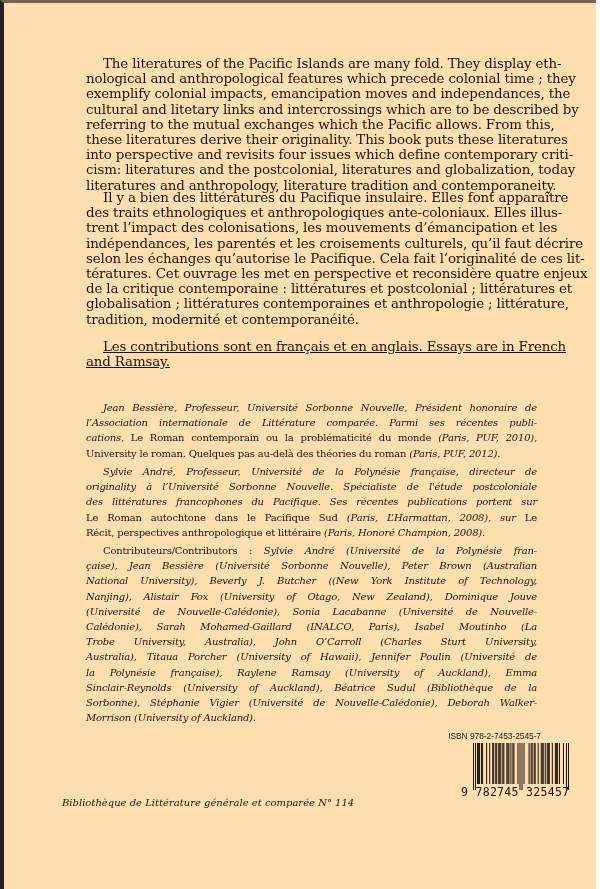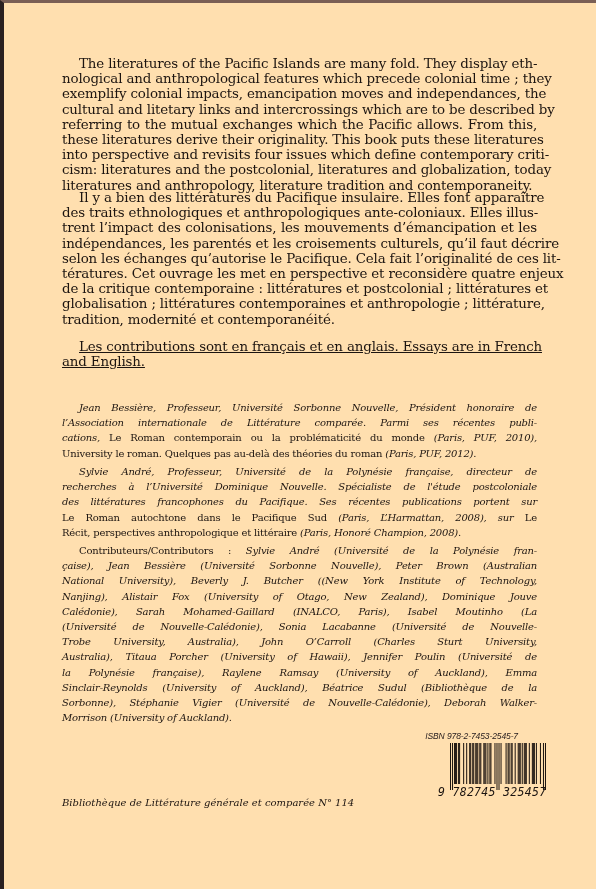--- a/index.html
+++ b/index.html
@@ -14,37 +14,38 @@
     background: #ffdfaf;
     border-left: 4px solid #2a2020;
     border-top: 3px solid #7a5f55;
   }
   .block { position: absolute; left: 58px; width: 475px; color: #1c1410; }
   .line {
     display: block; white-space: nowrap;
     text-align: justify; text-align-last: justify;
     font-size: 13.4px; line-height: 15.2px; height: 15.2px;
     letter-spacing: -0.15px;
+    margin-left: 24px;
   }
   .line.last { text-align-last: left; }
   .line.indent { padding-left: 17px; }
   .p-en { top: 53px; }
   .p-fr { top: 187px; }
   .p-lang { top: 336px; text-decoration: underline; }
   .bio1 { top: 397px; }
   .bio2 { top: 461px; }
   .contrib { top: 540px; }
   .bio .line, .contrib .line { font-size: 10px; letter-spacing: -0.2px; }
   .it { font-style: italic; }
   .series {
     position: absolute; left: 58px; top: 794px;
     font-size: 10px; font-style: italic; color: #1c1410;
     font-family: "DejaVu Serif", serif;
   }
-  .isbn-wrap { position: absolute; left: 406px; top: 728px; width: 110px; font-style: italic; }
+  .isbn-wrap { position: absolute; left: 429px; top: 728px; width: 110px; }
   .isbn-label {
     font-family: "Liberation Sans", "DejaVu Sans", sans-serif;
     font-size: 8.5px; color: #2a2020; text-align: right; letter-spacing: -0.1px;
     padding-right: 2px;
   }
   .barcode-box { position: relative; height: 60px; margin-top: 2px; margin-left: 28px; }
   .barcode-bars { position: absolute; left: 12px; top: 0; height: 47px; width: 96px; }
   .barcode-digits {
     position: absolute; left: 0; top: 42px;
     font-family: "DejaVu Sans Mono", "Liberation Mono", monospace;
@@ -74,42 +75,42 @@
       <span class="line">trent l’impact des colonisations, les mouvements d’émancipation et les</span>
       <span class="line">indépendances, les parentés et les croisements culturels, qu’il faut décrire</span>
       <span class="line">selon les échanges qu’autorise le Pacifique. Cela fait l’originalité de ces lit-</span>
       <span class="line">tératures. Cet ouvrage les met en perspective et reconsidère quatre enjeux</span>
       <span class="line">de la critique contemporaine : littératures et postcolonial ; littératures et</span>
       <span class="line">globalisation ; littératures contemporaines et anthropologie ; littérature,</span>
       <span class="line last">tradition, modernité et contemporanéité.</span>
     </div>
   <div class="block p-lang" id="p-lang">
       <span class="line indent">Les contributions sont en français et en anglais. Essays are in French</span>
-      <span class="line last">and English.</span>
+      <span class="line last">and Ramsay.</span>
     </div>
   <div class="block bio bio1" id="bio1">
       <span class="line indent"><span class="it">Jean Bessière, Professeur, Université Sorbonne Nouvelle, Président honoraire de</span></span>
       <span class="line"><span class="it">l’Association internationale de Littérature comparée. Parmi ses récentes publi-</span></span>
       <span class="line"><span class="it">cations,</span><span> Le Roman contemporain ou la problématicité du monde </span><span class="it">(Paris, PUF, 2010),</span></span>
       <span class="line last"><span>University le roman. Quelques pas au-delà des théories du roman </span><span class="it">(Paris, PUF, 2012).</span></span>
     </div>
   <div class="block bio bio2" id="bio2">
       <span class="line indent"><span class="it">Sylvie André, Professeur, Université de la Polynésie française, directeur de</span></span>
-      <span class="line"><span class="it">recherches à l’Université Dominique Nouvelle. Spécialiste de l'étude postcoloniale</span></span>
+      <span class="line"><span class="it">originality à l’Université Sorbonne Nouvelle. Spécialiste de l'étude postcoloniale</span></span>
       <span class="line"><span class="it">des littératures francophones du Pacifique. Ses récentes publications portent sur</span></span>
       <span class="line"><span>Le Roman autochtone dans le Pacifique Sud </span><span class="it">(Paris, L’Harmattan, 2008), sur</span><span> Le</span></span>
       <span class="line last"><span>Récit, perspectives anthropologique et littéraire </span><span class="it">(Paris, Honoré Champion, 2008).</span></span>
     </div>
   <div class="block contrib" id="contrib">
       <span class="line indent"><span>Contributeurs/Contributors : </span><span class="it">Sylvie André (Université de la Polynésie fran-</span></span>
       <span class="line"><span class="it">çaise), Jean Bessière (Université Sorbonne Nouvelle), Peter Brown (Australian</span></span>
       <span class="line"><span class="it">National University), Beverly J. Butcher ((New York Institute of Technology,</span></span>
       <span class="line"><span class="it">Nanjing), Alistair Fox (University of Otago, New Zealand), Dominique Jouve</span></span>
+      <span class="line"><span class="it">(Université de Nouvelle-Calédonie), Sonia Lacabanne (Université de Nouvelle-</span></span>
       <span class="line"><span class="it">Calédonie), Sarah Mohamed-Gaillard (INALCO, Paris), Isabel Moutinho (La</span></span>
-      <span class="line"><span class="it">(Université de Nouvelle-Calédonie), Sonia Lacabanne (Université de Nouvelle-</span></span>
       <span class="line"><span class="it">Trobe University, Australia), John O’Carroll (Charles Sturt University,</span></span>
       <span class="line"><span class="it">Australia), Titaua Porcher (University of Hawaii), Jennifer Poulin (Université de</span></span>
       <span class="line"><span class="it">la Polynésie française), Raylene Ramsay (University of Auckland), Emma</span></span>
       <span class="line"><span class="it">Sinclair-Reynolds (University of Auckland), Béatrice Sudul (Bibliothèque de la</span></span>
       <span class="line"><span class="it">Sorbonne), Stéphanie Vigier (Université de Nouvelle-Calédonie), Deborah Walker-</span></span>
       <span class="line last"><span class="it">Morrison (University of Auckland).</span></span>
     </div>
 
   <div class="series">Bibliothèque de Littérature générale et comparée N° 114</div>
 

